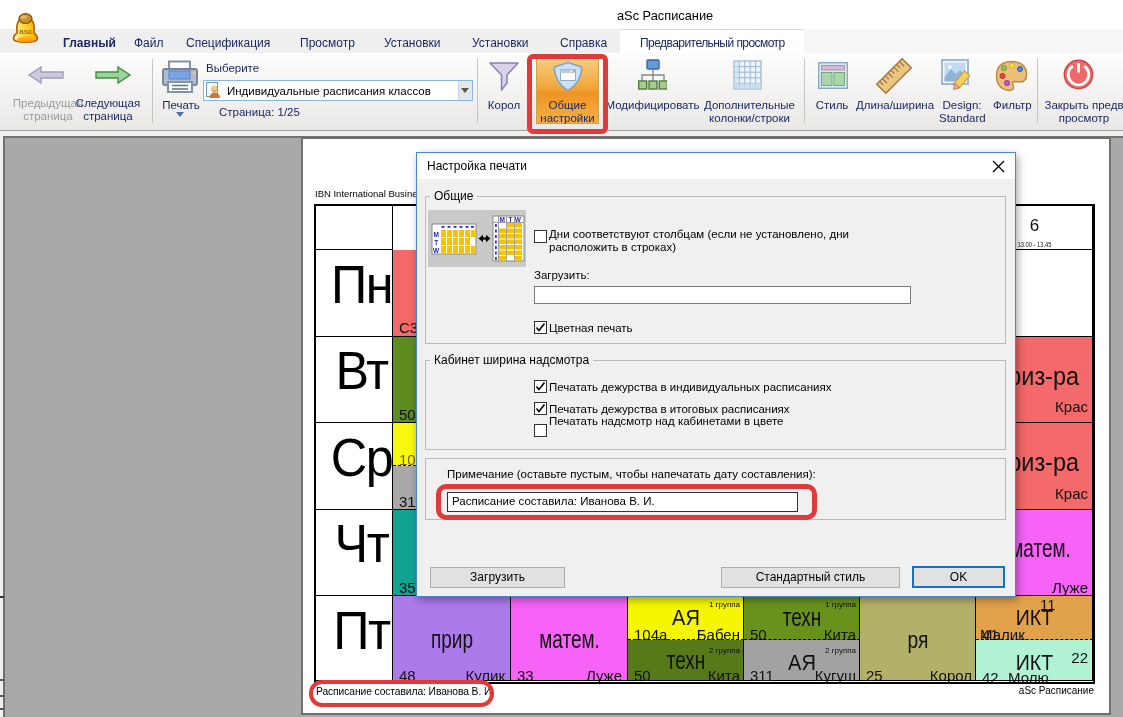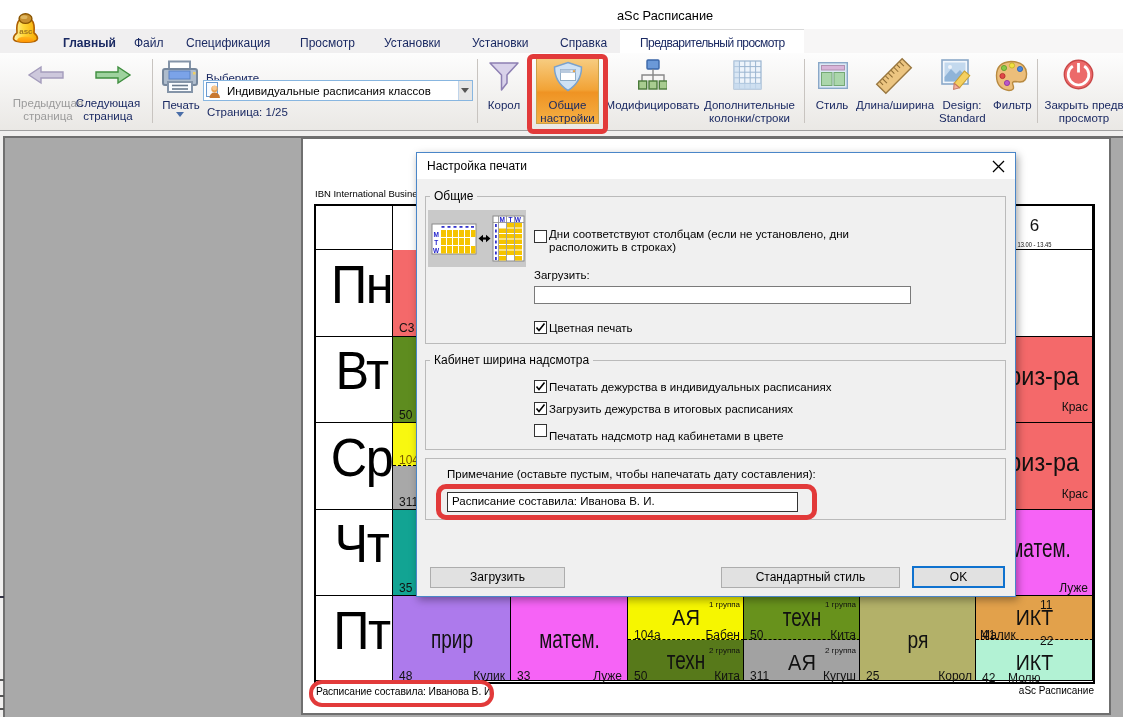--- a/index.html
+++ b/index.html
@@ -4,21 +4,21 @@
 <style>
 *{margin:0;padding:0;box-sizing:border-box}
 html,body{width:1123px;height:717px;overflow:hidden}
 body{font-family:"Liberation Sans",sans-serif;background:#fff}
 #app{position:relative;width:1123px;height:717px;overflow:hidden}
 .abs{position:absolute}
 .navy{color:#1b2a63}
 .lbl{position:absolute;font-size:11.5px;color:#1b2a63;text-align:center;line-height:13px;white-space:nowrap}
 .sep{position:absolute;top:59px;height:64px;width:1px;background:#c8c4c0}
 .cell{position:absolute;border-right:1px solid #000;border-bottom:1px solid #000}
-.clbl{position:absolute;font-size:12px;color:#111;line-height:10px;white-space:nowrap}
+.clbl{position:absolute;font-size:15px;color:#111;line-height:10px;white-space:nowrap}
 .subj{position:absolute;text-align:center;color:#111;transform-origin:center top;white-space:nowrap}
 .day{position:absolute;text-align:center;font-size:53px;color:#000;letter-spacing:-1.5px;transform:scaleX(0.95);transform-origin:center top}
 .gbox{position:absolute;border:1px solid #bababa}
 .gcap{position:absolute;font-size:12px;color:#000;background:#f0f0f0;padding:0 4px;white-space:nowrap}
 .dtxt{position:absolute;font-size:11.5px;color:#000;white-space:nowrap}
 .cb{position:absolute;width:13px;height:13px;background:#fff;border:1px solid #333}
 .cb svg{display:block;margin:0}
 .btn{position:absolute;height:21px;background:#e1e1e1;border:1px solid #adadad;font-size:12px;color:#000;text-align:center;line-height:19px}
 .redbox{position:absolute;border:5px solid #e23a3a;border-radius:8px;z-index:60}
 </style>
@@ -173,22 +173,22 @@
 
 <svg class="abs" style="left:1063px;top:59px" width="31" height="31" viewBox="0 0 31 31">
   <circle cx="15.5" cy="15.5" r="14.2" fill="#ec6a6a" stroke="#c84848" stroke-width="1.4"></circle>
   <path d="M 21.2 7.1 A 10.3 10.3 0 1 1 9.8 7.1" fill="none" stroke="#fff" stroke-width="2.7"></path>
   <line x1="15.5" y1="4" x2="15.5" y2="13.5" stroke="#fff" stroke-width="2.8"></line>
 </svg>
 </div>
 <div class="lbl" style="left:8px;top:97px;width:80px;color:#9b9b9b">Предыдущая<br>страница</div>
 <div class="lbl" style="left:70px;top:97px;width:76px">Следующая<br>страница</div>
 <div class="lbl" style="left:158px;top:99px;width:46px">Печать</div>
-<div class="lbl" style="left:206px;top:72px;text-align:right">Выберите</div>
-<div class="lbl" style="left:207px;top:106px;text-align:left">Страница: 1/25</div>
+<div class="lbl" style="left:206px;top:62px;text-align:right">Выберите</div>
+<div class="lbl" style="left:219px;top:106px;text-align:left">Страница: 1/25</div>
 <div class="lbl" style="left:483px;top:99px;width:42px">Корол</div>
 <div class="lbl" style="left:537px;top:99px;width:61px">Общие<br>настройки</div>
 <div class="lbl" style="left:602px;top:99px;width:101px">Модифицировать</div>
 <div class="lbl" style="left:703px;top:99px;width:93px">Дополнительные<br>колонки/строки</div>
 <div class="lbl" style="left:812px;top:99px;width:40px">Стиль</div>
 <div class="lbl" style="left:856px;top:99px;width:78px">Длина/ширина</div>
 <div class="lbl" style="left:939px;top:99px;width:46px">Design:<br>Standard</div>
 <div class="lbl" style="left:993px;top:99px;width:36px">Фильтр</div>
 <div class="lbl" style="left:1042px;top:99px;width:84px">Закрыть предв<br>просмотр</div>
 
@@ -285,21 +285,21 @@
 <div class="clbl" style="left:866px;top:671px">25</div>
 <div class="clbl" style="left:920px;top:671px;width:52px;text-align:right">Корол</div>
 
 <div class="cell" style="left:976px;top:596.2px;width:117px;height:44.2px;background:#e2a14b;border-bottom:1px dashed #000"></div>
 <div class="subj" style="left:976px;top:605px;width:117px;font-size:22px;transform:scaleX(0.89)">ИКТ</div>
 <div class="clbl" style="left:1040px;top:600px;width:48px;text-align:left">11</div>
 <div class="clbl" style="left:982px;top:630px">41</div>
 <div class="clbl" style="left:980px;top:630px;width:52px;text-align:left">Малик</div>
 <div class="cell" style="left:976px;top:640.4px;width:117px;height:41.1px;background:#b2f2d4"></div>
 <div class="subj" style="left:976px;top:649.6px;width:117px;font-size:22px;transform:scaleX(0.89)">ИКТ</div>
-<div class="clbl" style="left:1040px;top:636px;width:48px;text-align:left">22</div>
+<div class="clbl" style="left:1040px;top:653px;width:48px;text-align:right">22</div>
 <div class="clbl" style="left:982px;top:672.5px">42</div>
 <div class="clbl" style="left:1008px;top:672.5px;width:52px;text-align:left">Молю</div>
 </div>
 
 <div class="abs" style="left:316px;top:686px;font-size:10.3px;color:#000;z-index:5;letter-spacing:-0.1px">Расписание составила: Иванова В. И.</div>
 <div class="abs" style="left:980px;top:685px;width:114px;text-align:right;font-size:10px;color:#000">aSc Расписание</div>
 
 <div class="abs" style="left:416px;top:152px;width:600px;height:445px;background:#f0f0f0;border:1px solid #4a86c8;box-shadow:2px 3px 8px rgba(0,0,0,.35);z-index:50"></div>
 <div class="abs" style="left:417px;top:153px;width:598px;height:26px;background:#ffffff;z-index:51"></div>
 <div class="abs" style="left:427px;top:159px;font-size:12px;color:#000;z-index:52">Настройка печати</div>
@@ -412,23 +412,23 @@
         <svg width="11" height="11" viewBox="0 0 11 11">
           <path d="M1.5 5.5 L4 8.5 L9.5 1.5" stroke="#000" stroke-width="1.6" fill="none"></path>
         </svg>
       </div>
   <div class="dtxt" style="left:549px;top:381px">Печатать дежурства в индивидуальных расписаниях</div>
   <div class="cb" style="left:534px;top:402px">
         <svg width="11" height="11" viewBox="0 0 11 11">
           <path d="M1.5 5.5 L4 8.5 L9.5 1.5" stroke="#000" stroke-width="1.6" fill="none"></path>
         </svg>
       </div>
-  <div class="dtxt" style="left:549px;top:403px">Загрузить дежурства в итоговых расписаниях</div>
+  <div class="dtxt" style="left:549px;top:403px">Печатать дежурства в итоговых расписаниях</div>
   <div class="cb" style="left:534px;top:424px"></div>
-  <div class="dtxt" style="left:549px;top:430px">Печатать надсмотр над кабинетами в цвете</div>
+  <div class="dtxt" style="left:549px;top:415px">Печатать надсмотр над кабинетами в цвете</div>
 
   <div class="gbox" style="left:425px;top:458px;width:581px;height:62px"></div>
   <div class="dtxt" style="left:447px;top:468px">Примечание (оставьте пустым, чтобы напечатать дату составления):</div>
   <div class="abs" style="left:447px;top:492px;width:351px;height:20px;background:#fff;border:1px solid #333"></div>
   <div class="dtxt" style="left:452px;top:495px">Расписание составила: Иванова В. И.</div>
 
   <div class="btn" style="left:430px;top:567px;width:135px">Загрузить</div>
   <div class="btn" style="left:721px;top:567px;width:179px">Стандартный стиль</div>
   <div class="btn" style="left:912px;top:566px;width:93px;height:22px;border:2px solid #0f72cf;line-height:18px">OK</div>
 </div>

